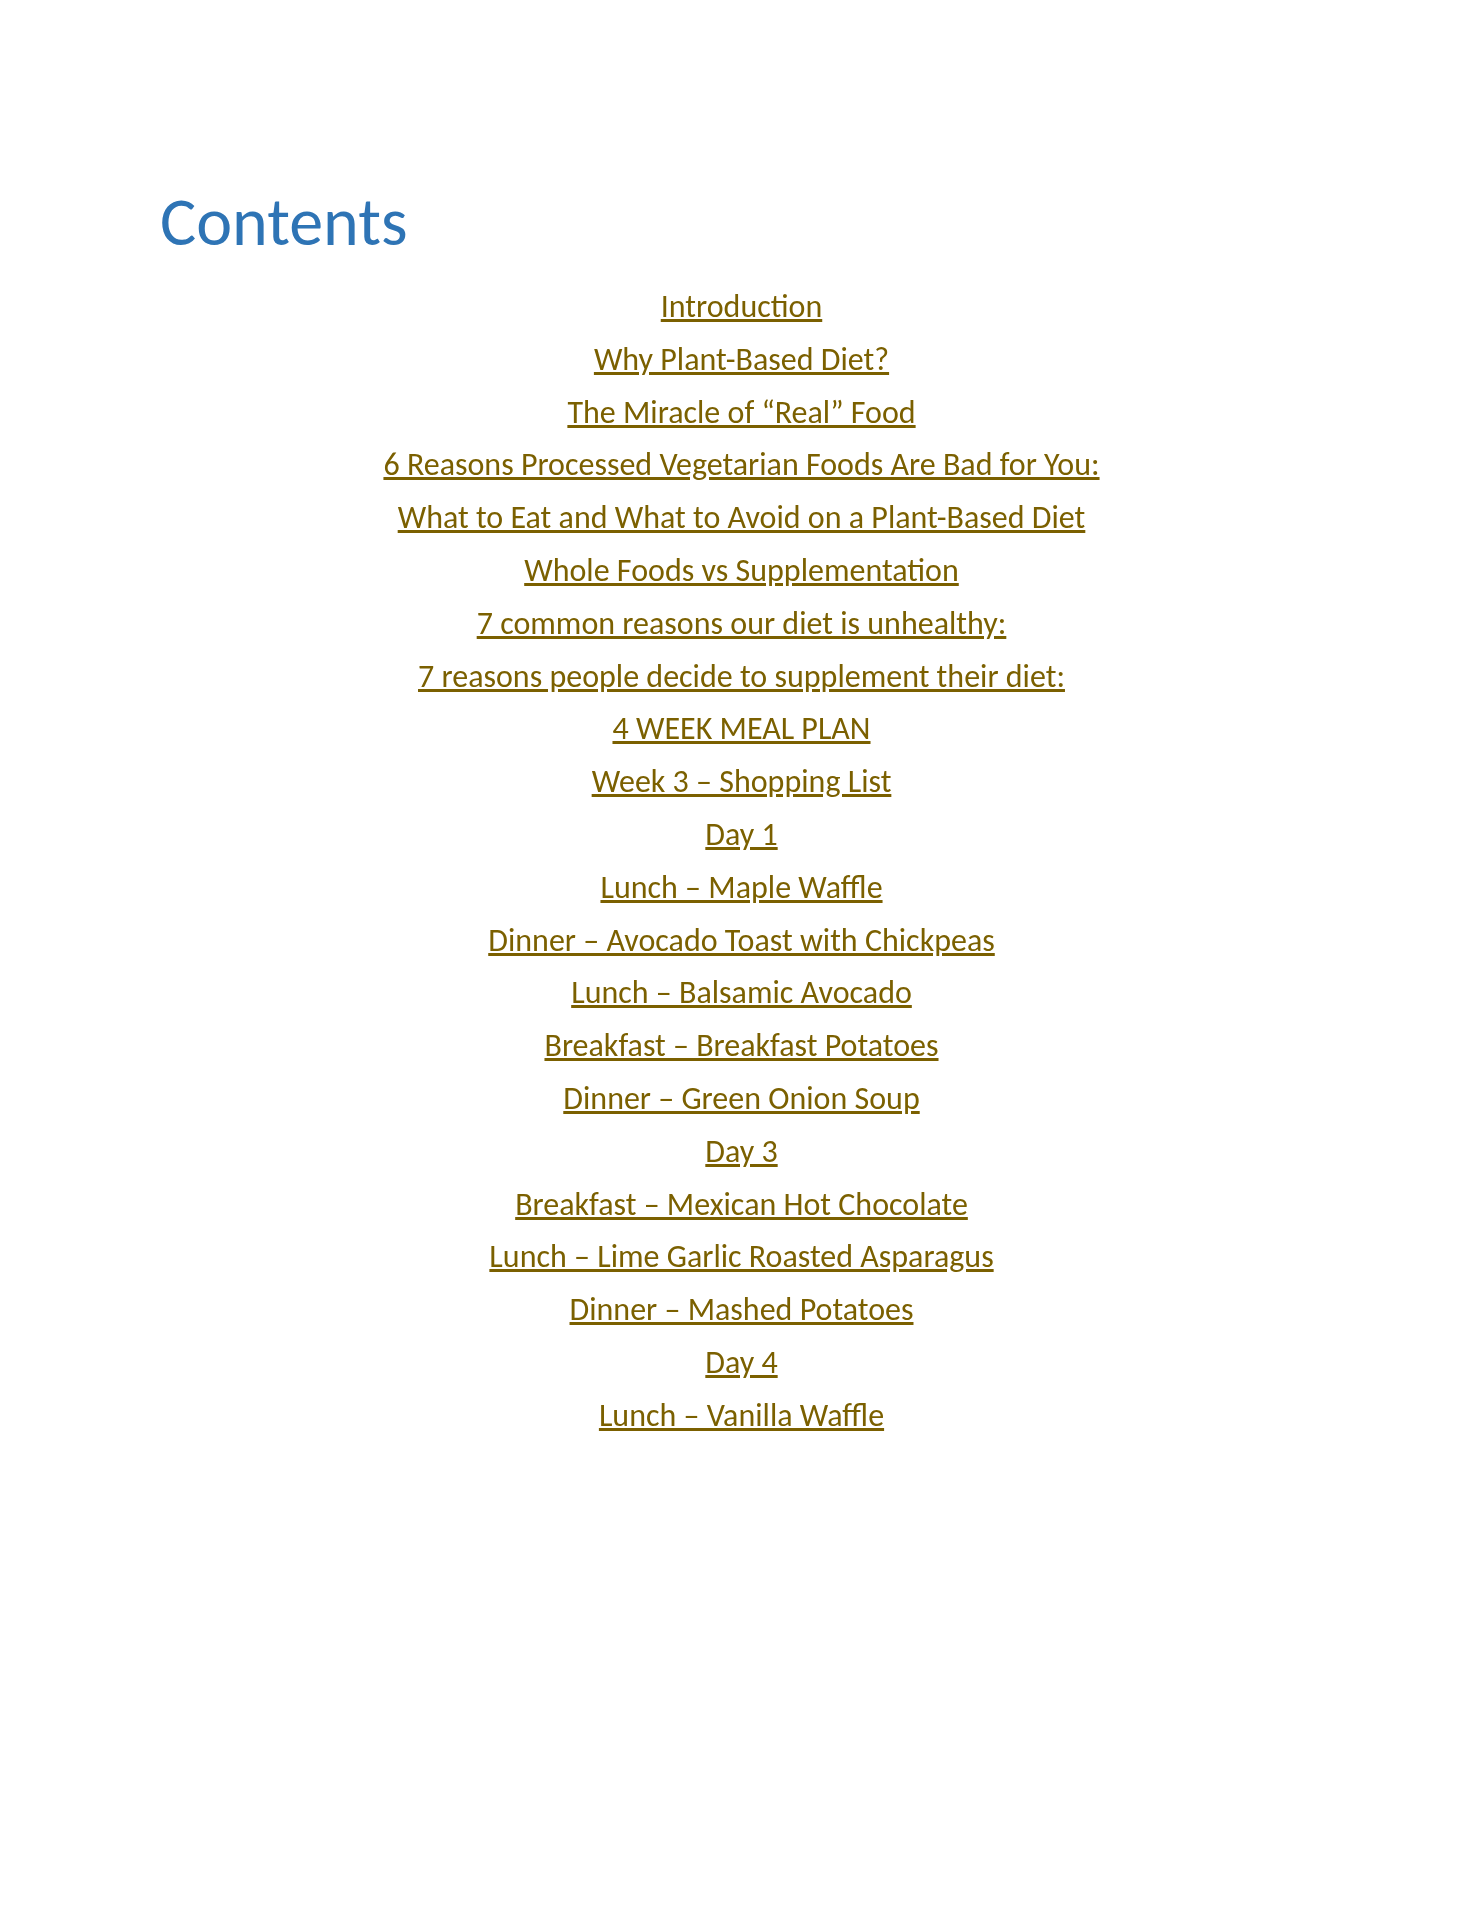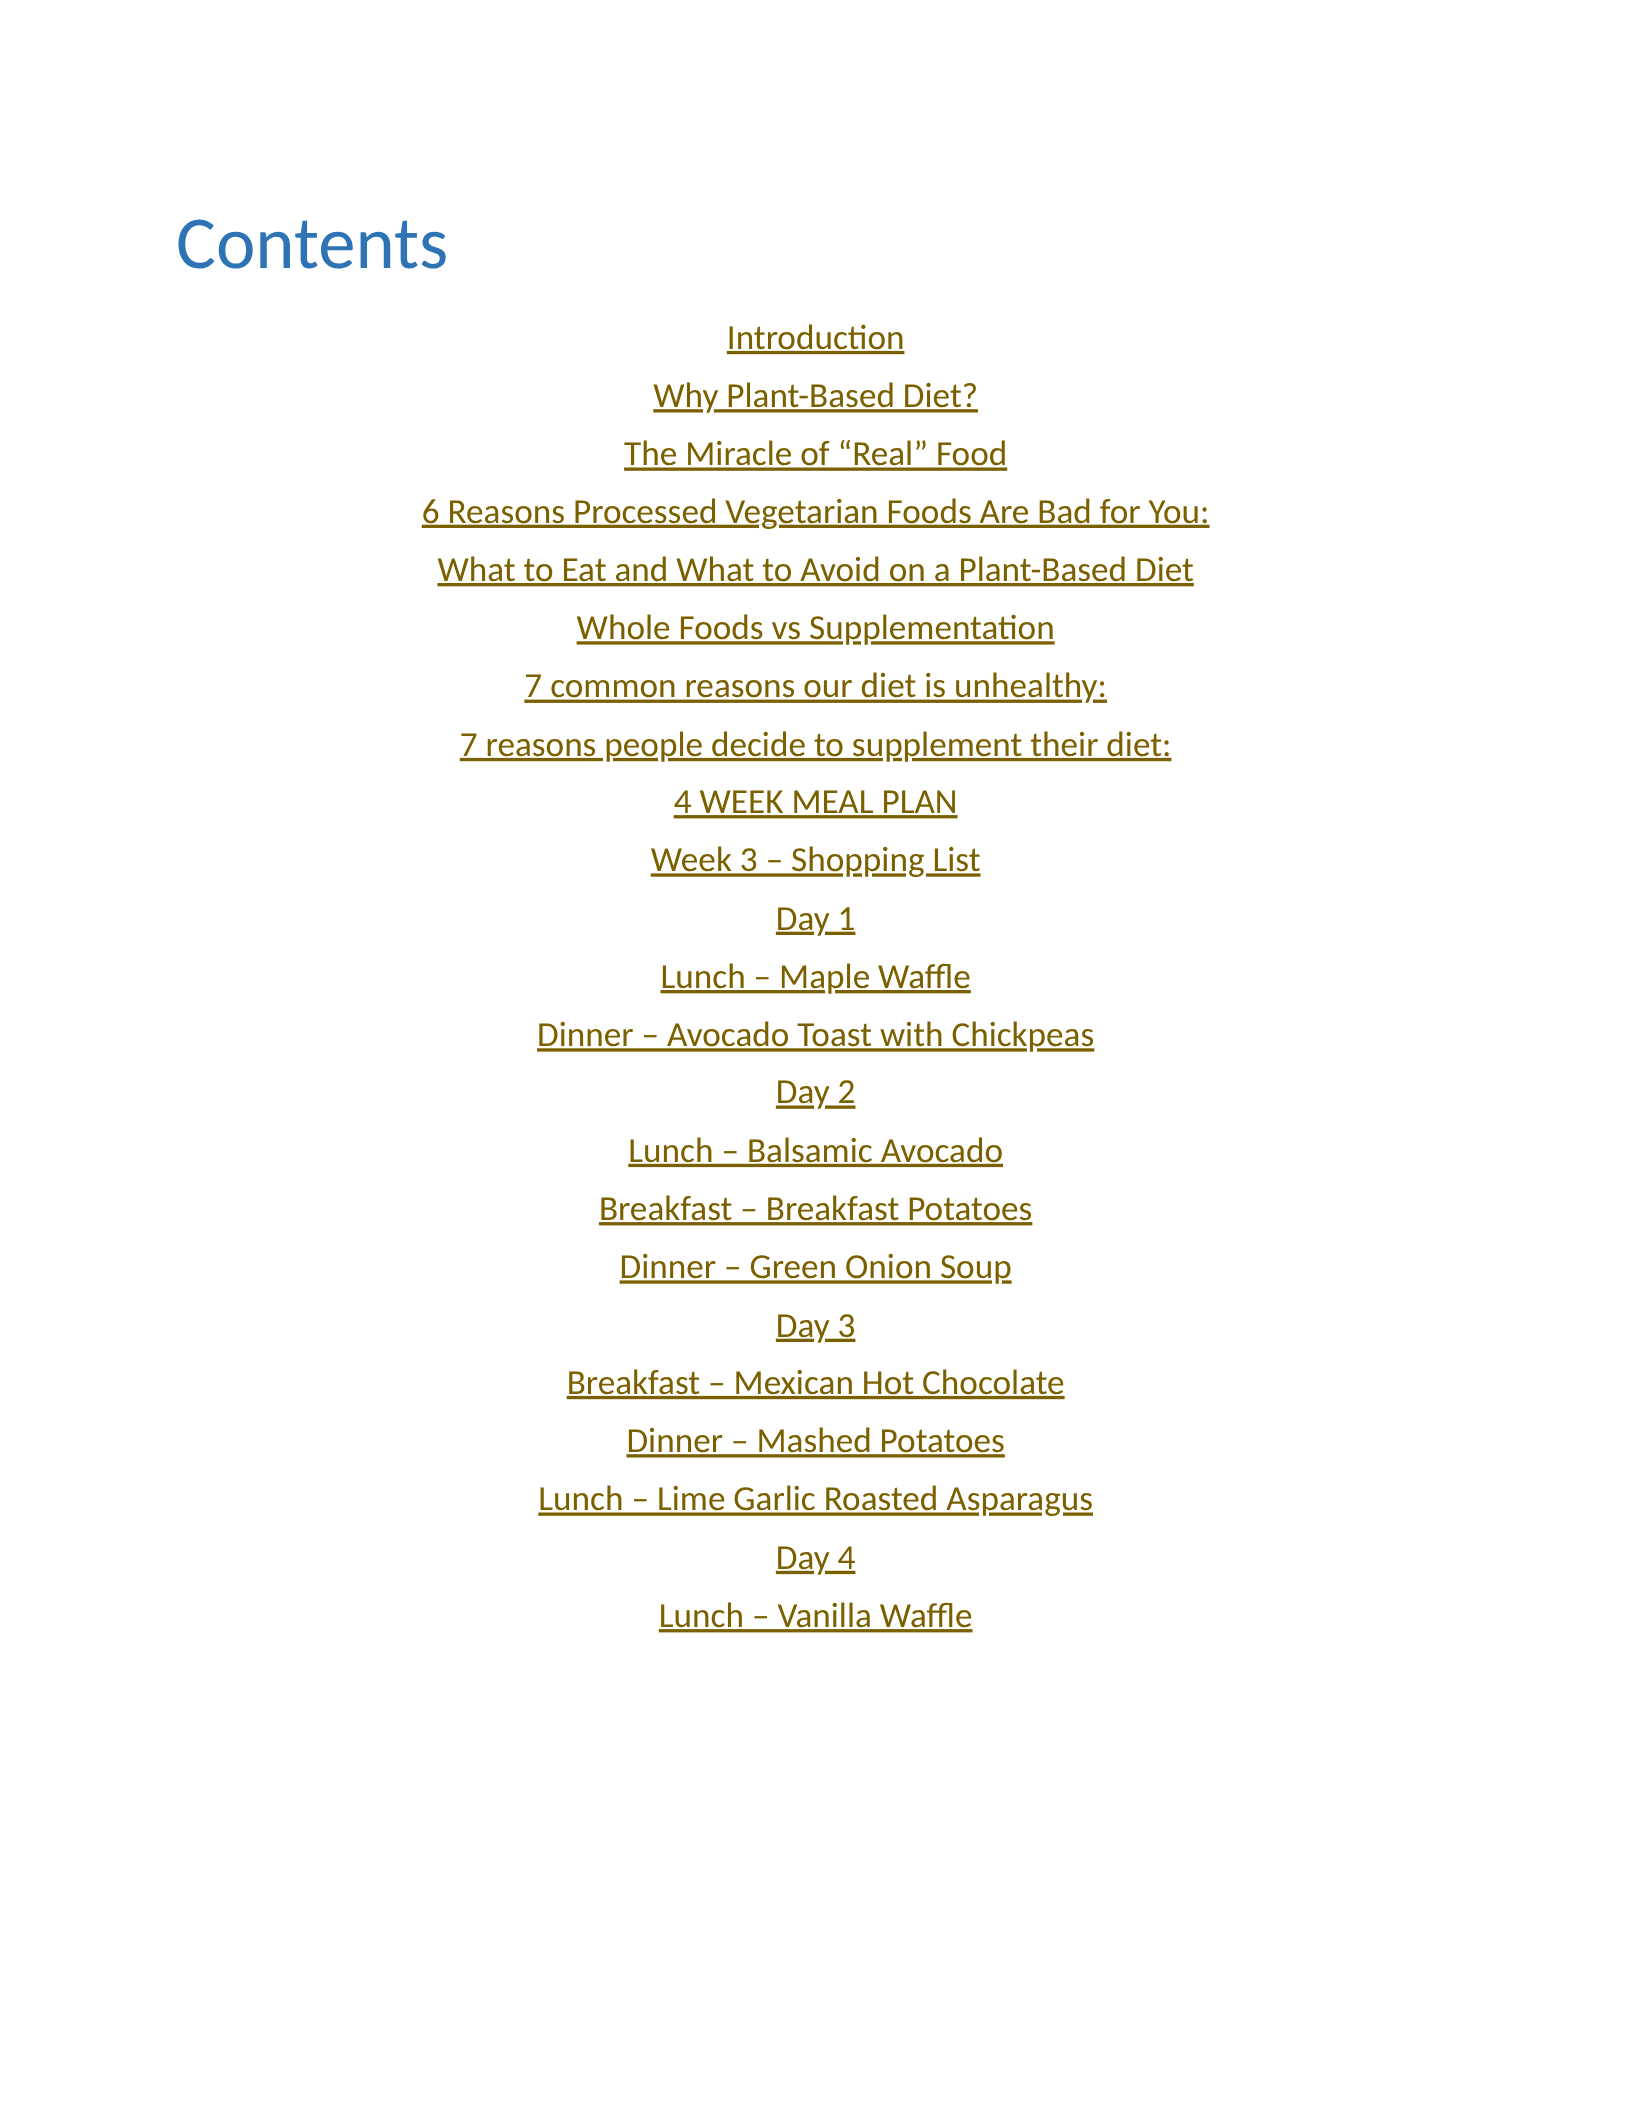--- a/index.html
+++ b/index.html
@@ -91,43 +91,40 @@
     </li>
     <li class="level-1">
       <a class="toc-link toc-entry" href="#day1">Day 1</a>
     </li>
     <li class="level-2">
       <a class="toc-link toc-entry" href="#day1-lunch">Lunch – Maple Waffle</a>
     </li>
     <li class="level-2">
       <a class="toc-link toc-entry" href="#day1-dinner">Dinner – Avocado Toast with Chickpeas</a>
     </li>
-    <li class="level-1">
-      <a class="toc-link toc-entry" href="#day2">Day 2</a>
-    </li>
     <li class="level-2">
       <a class="toc-link toc-entry" href="#day2-lunch">Lunch – Balsamic Avocado</a>
     </li>
     <li class="level-2">
       <a class="toc-link toc-entry" href="#day2-breakfast">Breakfast – Breakfast Potatoes</a>
     </li>
     <li class="level-2">
       <a class="toc-link toc-entry" href="#day2-dinner">Dinner – Green Onion Soup</a>
     </li>
     <li class="level-1">
       <a class="toc-link toc-entry" href="#day3">Day 3</a>
     </li>
     <li class="level-2">
       <a class="toc-link toc-entry" href="#day3-breakfast">Breakfast – Mexican Hot Chocolate</a>
     </li>
     <li class="level-2">
-      <a class="toc-link toc-entry" href="#day3-dinner">Dinner – Mashed Potatoes</a>
+      <a class="toc-link toc-entry" href="#day3-lunch">Lunch – Lime Garlic Roasted Asparagus</a>
     </li>
     <li class="level-2">
-      <a class="toc-link toc-entry" href="#day3-lunch">Lunch – Lime Garlic Roasted Asparagus</a>
+      <a class="toc-link toc-entry" href="#day3-dinner">Dinner – Mashed Potatoes</a>
     </li>
     <li class="level-1">
       <a class="toc-link toc-entry" href="#day4">Day 4</a>
     </li>
     <li class="level-2">
       <a class="toc-link toc-entry" href="#day4-lunch">Lunch – Vanilla Waffle</a>
     </li>
   </ul>
 
 </body></html>

